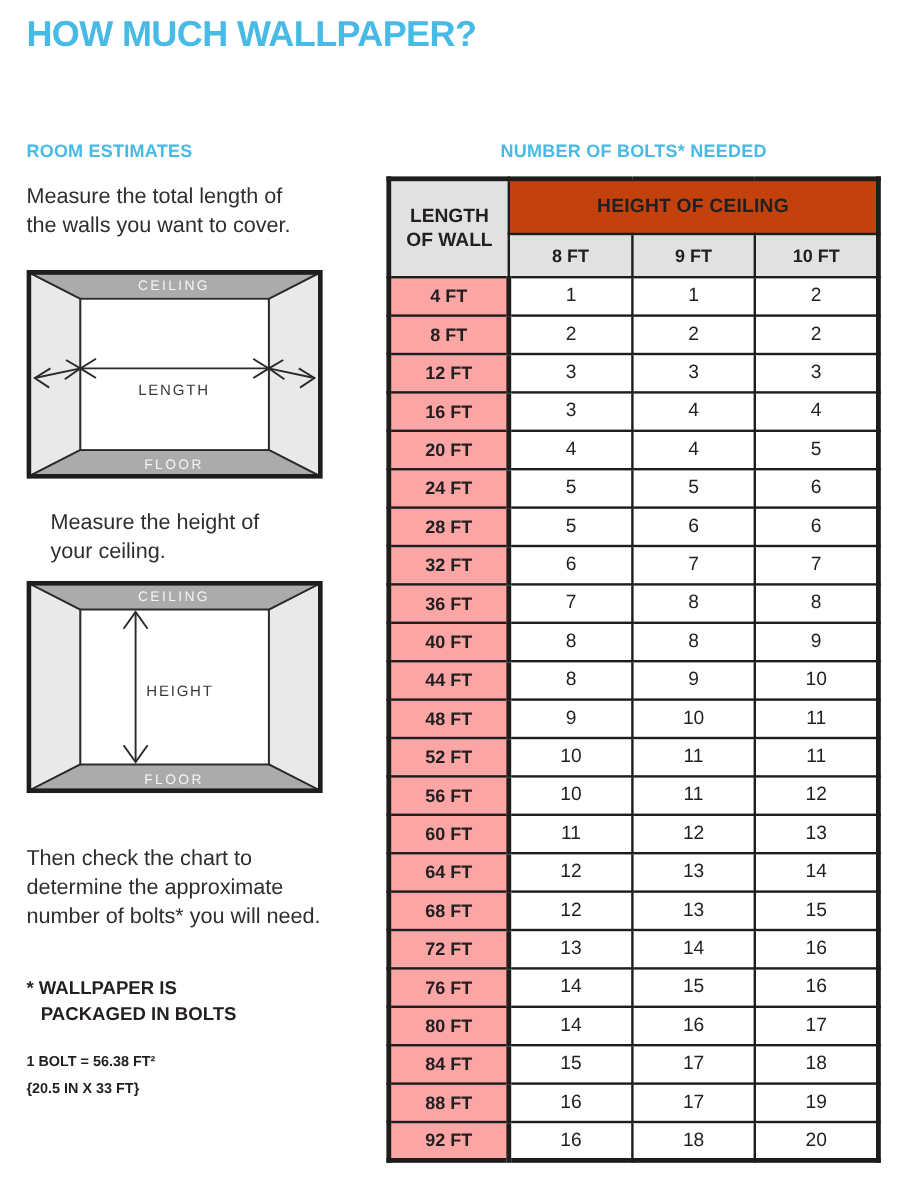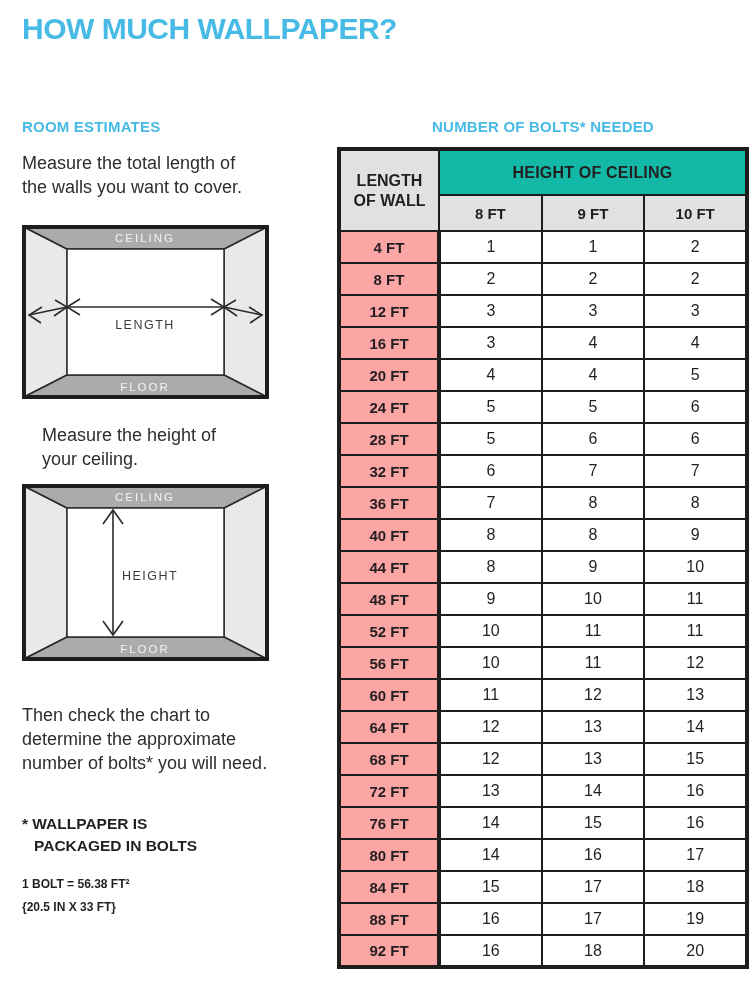--- a/index.html
+++ b/index.html
@@ -17,21 +17,21 @@
   .page-title {
     position: absolute;
     left: 22px; top: 12px;
     font-size: 30px;
     font-weight: bold;
     letter-spacing: -0.5px;
     color: #47bae5;
   }
 
   .left-col { position: absolute; left: 22px; top: 118px; width: 282px; }
-  .right-col { position: absolute; left: 337px; top: 118px; width: 412px; }
+  .right-col { position: absolute; left: 322px; top: 118px; width: 412px; }
 
   .section-heading {
     font-size: 15px;
     font-weight: bold;
     color: #47bae5;
     letter-spacing: 0.2px;
   }
   .right-col .section-heading { text-align: center; }
 
   .step-text {
@@ -81,21 +81,21 @@
   th.corner {
     width: 100px;
     background: #e1e1e1;
     font-size: 16px;
     font-weight: bold;
     line-height: 20px;
     white-space: pre-line;
     border-right: 4px solid #1d1d1b;
   }
   th.group-head {
-    background: #14b8a6;
+    background: #c2410c;
     font-size: 16px;
     font-weight: bold;
     height: 46px;
     letter-spacing: 0.2px;
   }
   th.sub-head {
     background: #e1e1e1;
     font-size: 15px;
     font-weight: bold;
     height: 36px;

